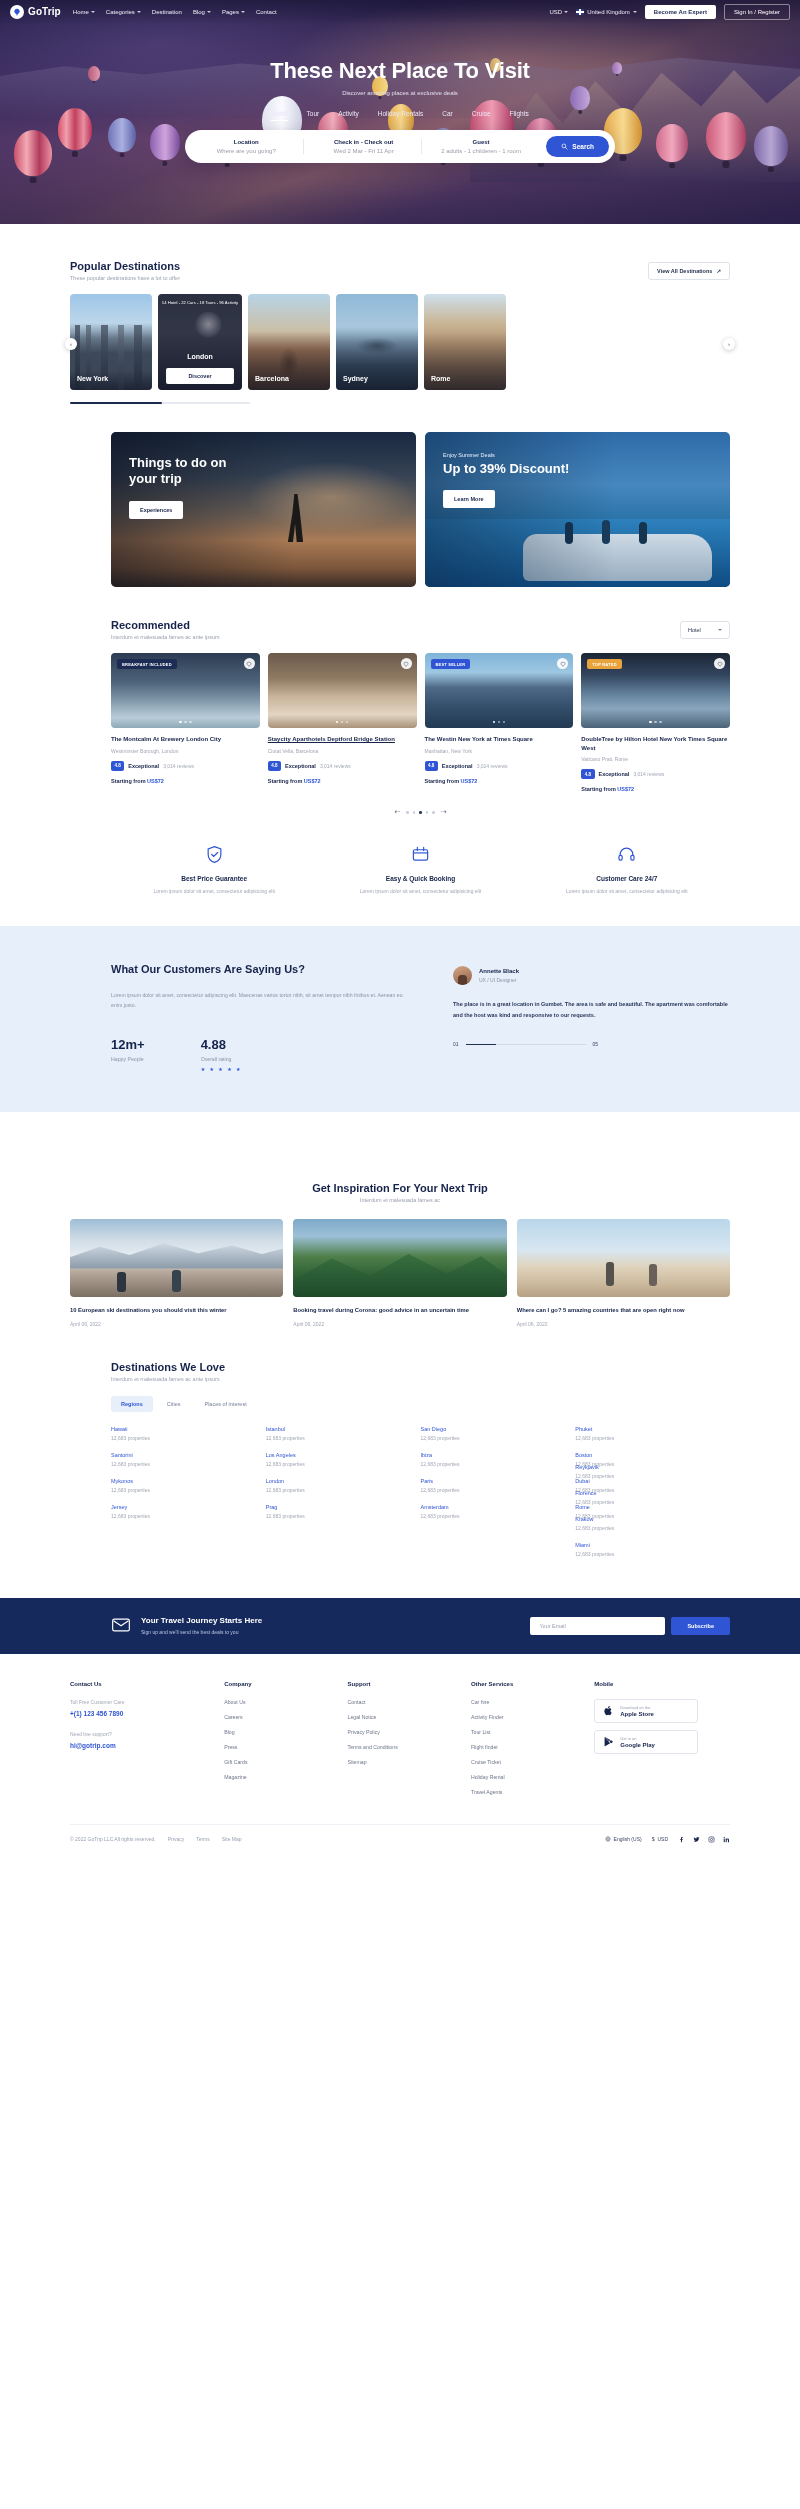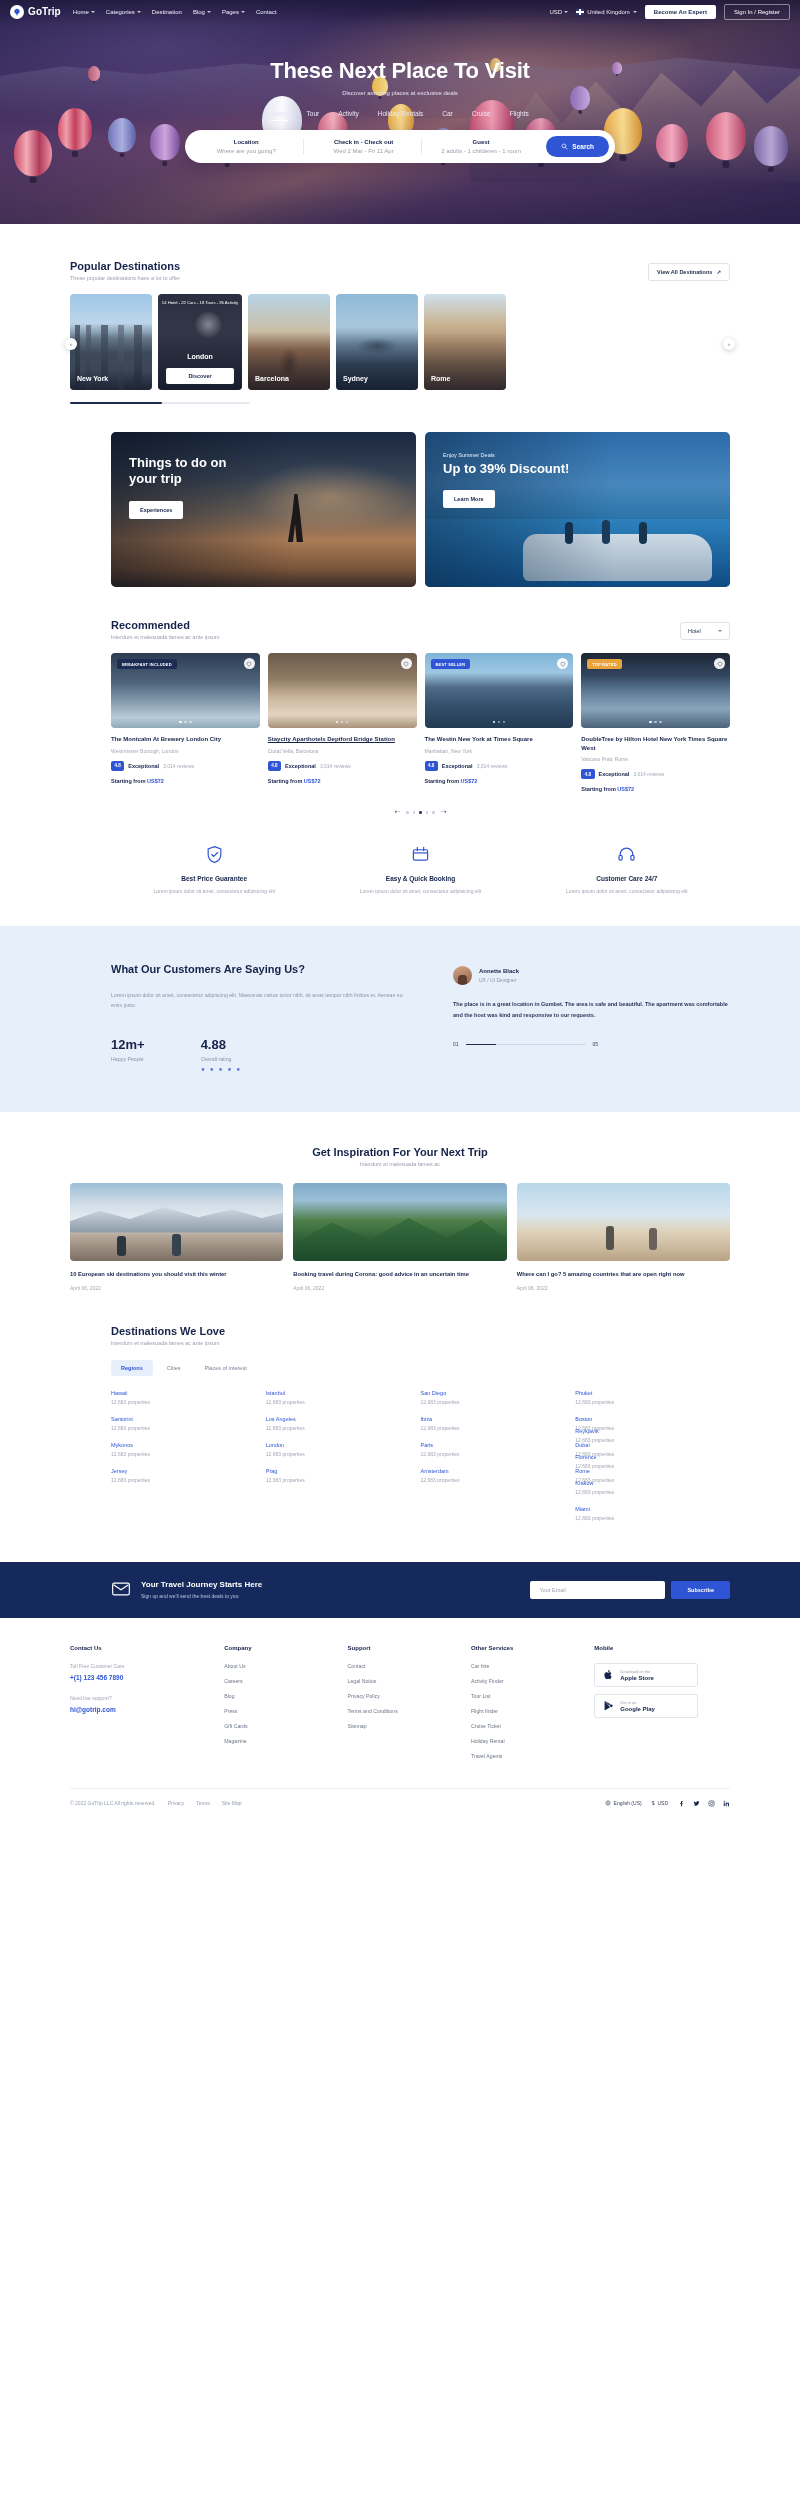--- a/index.html
+++ b/index.html
@@ -104,21 +104,21 @@
   .search-btn{
     background:#2f55d4;color:#fff;border-radius:20px;padding:7px 15px;
     display:flex;align-items:center;gap:4px;font-size:6.5px;font-weight:bold;cursor:pointer;
     margin-left:8px;
   }
   .search-btn svg{width:7px;height:7px;}
 
   
   .sec-title{ font-size:11px; font-weight:bold; color:#16234a; }
   .sec-sub{ font-size:5.5px; color:#9aa0b0; margin-top:3px; }
-  .sec-head{ display:flex; align-items:flex-end; justify-content:space-between;gap:32px; }
+  .sec-head{ display:flex; align-items:center; justify-content:space-between;gap:32px; }
   .view-all{
     border:1px solid #dfe2ea;border-radius:3px;padding:5px 8px;font-size:5.5px;color:#26334f;
     display:flex;align-items:center;gap:4px;cursor:pointer;font-weight:bold;
   }
 
   
   .popular{ padding:36px 0 0; }
   .dest-row{ display:flex; gap:6px; margin-top:13px; position:relative; padding-left:0; }
   .dest-card{
     position:relative;border-radius:4px;overflow:hidden;height:96px;flex:none;width:82px;
@@ -218,21 +218,21 @@
   .avatar::after{content:"";position:absolute;left:27%;top:48%;width:46%;height:52%;border-radius:40% 40% 0 0;background:#5a3b2c;}
   .p-name{ font-size:6px; font-weight:bold; color:#16234a; }
   .p-role{ font-size:5px; color:#8d94a6; margin-top:3px; }
   .quote{ font-size:5.5px; font-weight:bold; color:#2a3658; line-height:2.05; margin-top:14px; }
   .pager{ display:flex; align-items:center; gap:7px; margin-top:20px; }
   .pg-num{ font-size:5px; color:#39425c; }
   .pg-track{ width:120px;height:1.5px;background:#cfd9ea;position:relative; }
   .pg-track i{ position:absolute;left:0;top:0;height:1.5px;width:30px;background:#22304f; }
 
   
-  .inspire{ padding:34px 0 0; text-align:center; }
+  .inspire{ padding:34px 0 0; text-align:center;margin-top:36px; }
   .blog-row{ display:flex; gap:10px; margin-top:16px; text-align:left; }
   .blog{ flex:1; }
   .blog-img{ height:78px; border-radius:4px; overflow:hidden; position:relative; }
   .blog-t{ font-size:5.8px; font-weight:bold; line-height:1.6; margin-top:9px; color:#16234a; }
   .blog-d{ font-size:5px; color:#a2a7b5; margin-top:6px; }
 
   
   .love{ margin-top:34px; }
   .love-tabs{ display:flex; gap:4px; margin-top:14px; }
   .love-tab{ font-size:5.5px; padding:5px 10px; border-radius:3px; color:#6a7punct; cursor:pointer; color:#77809a; }

